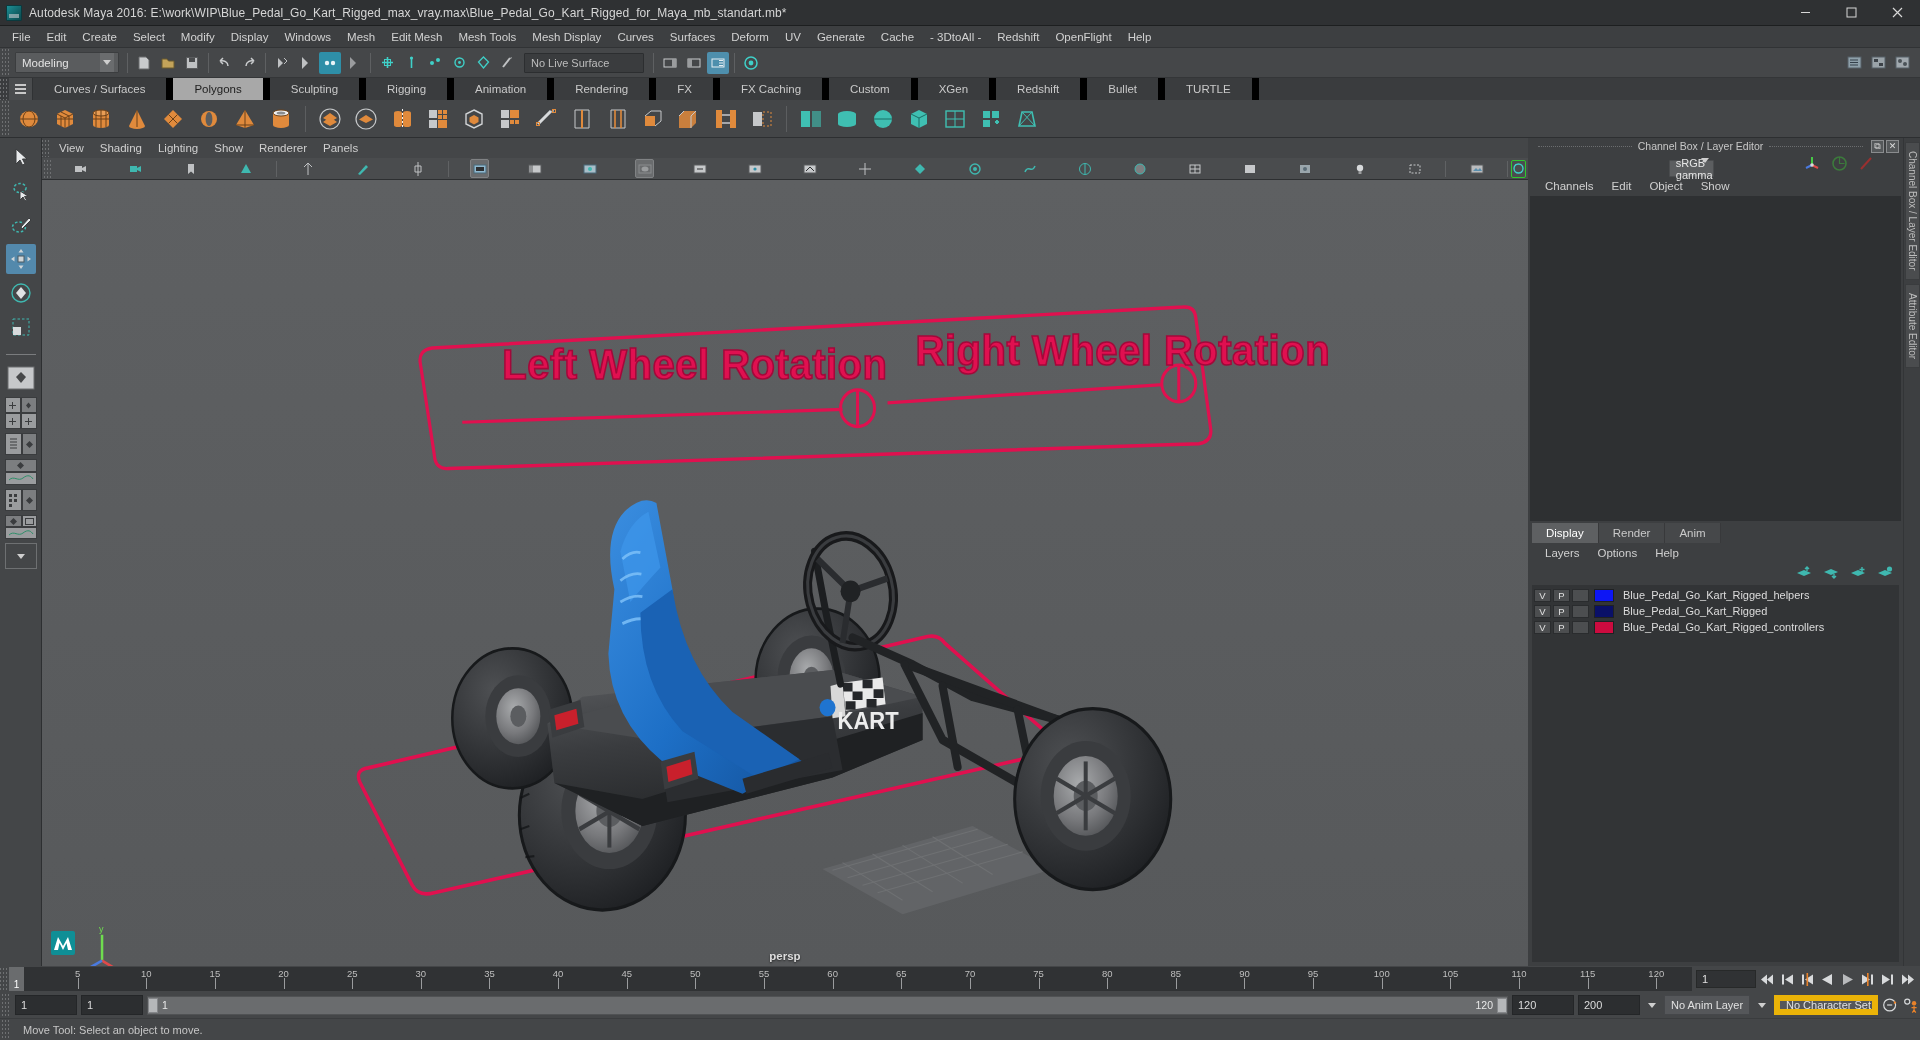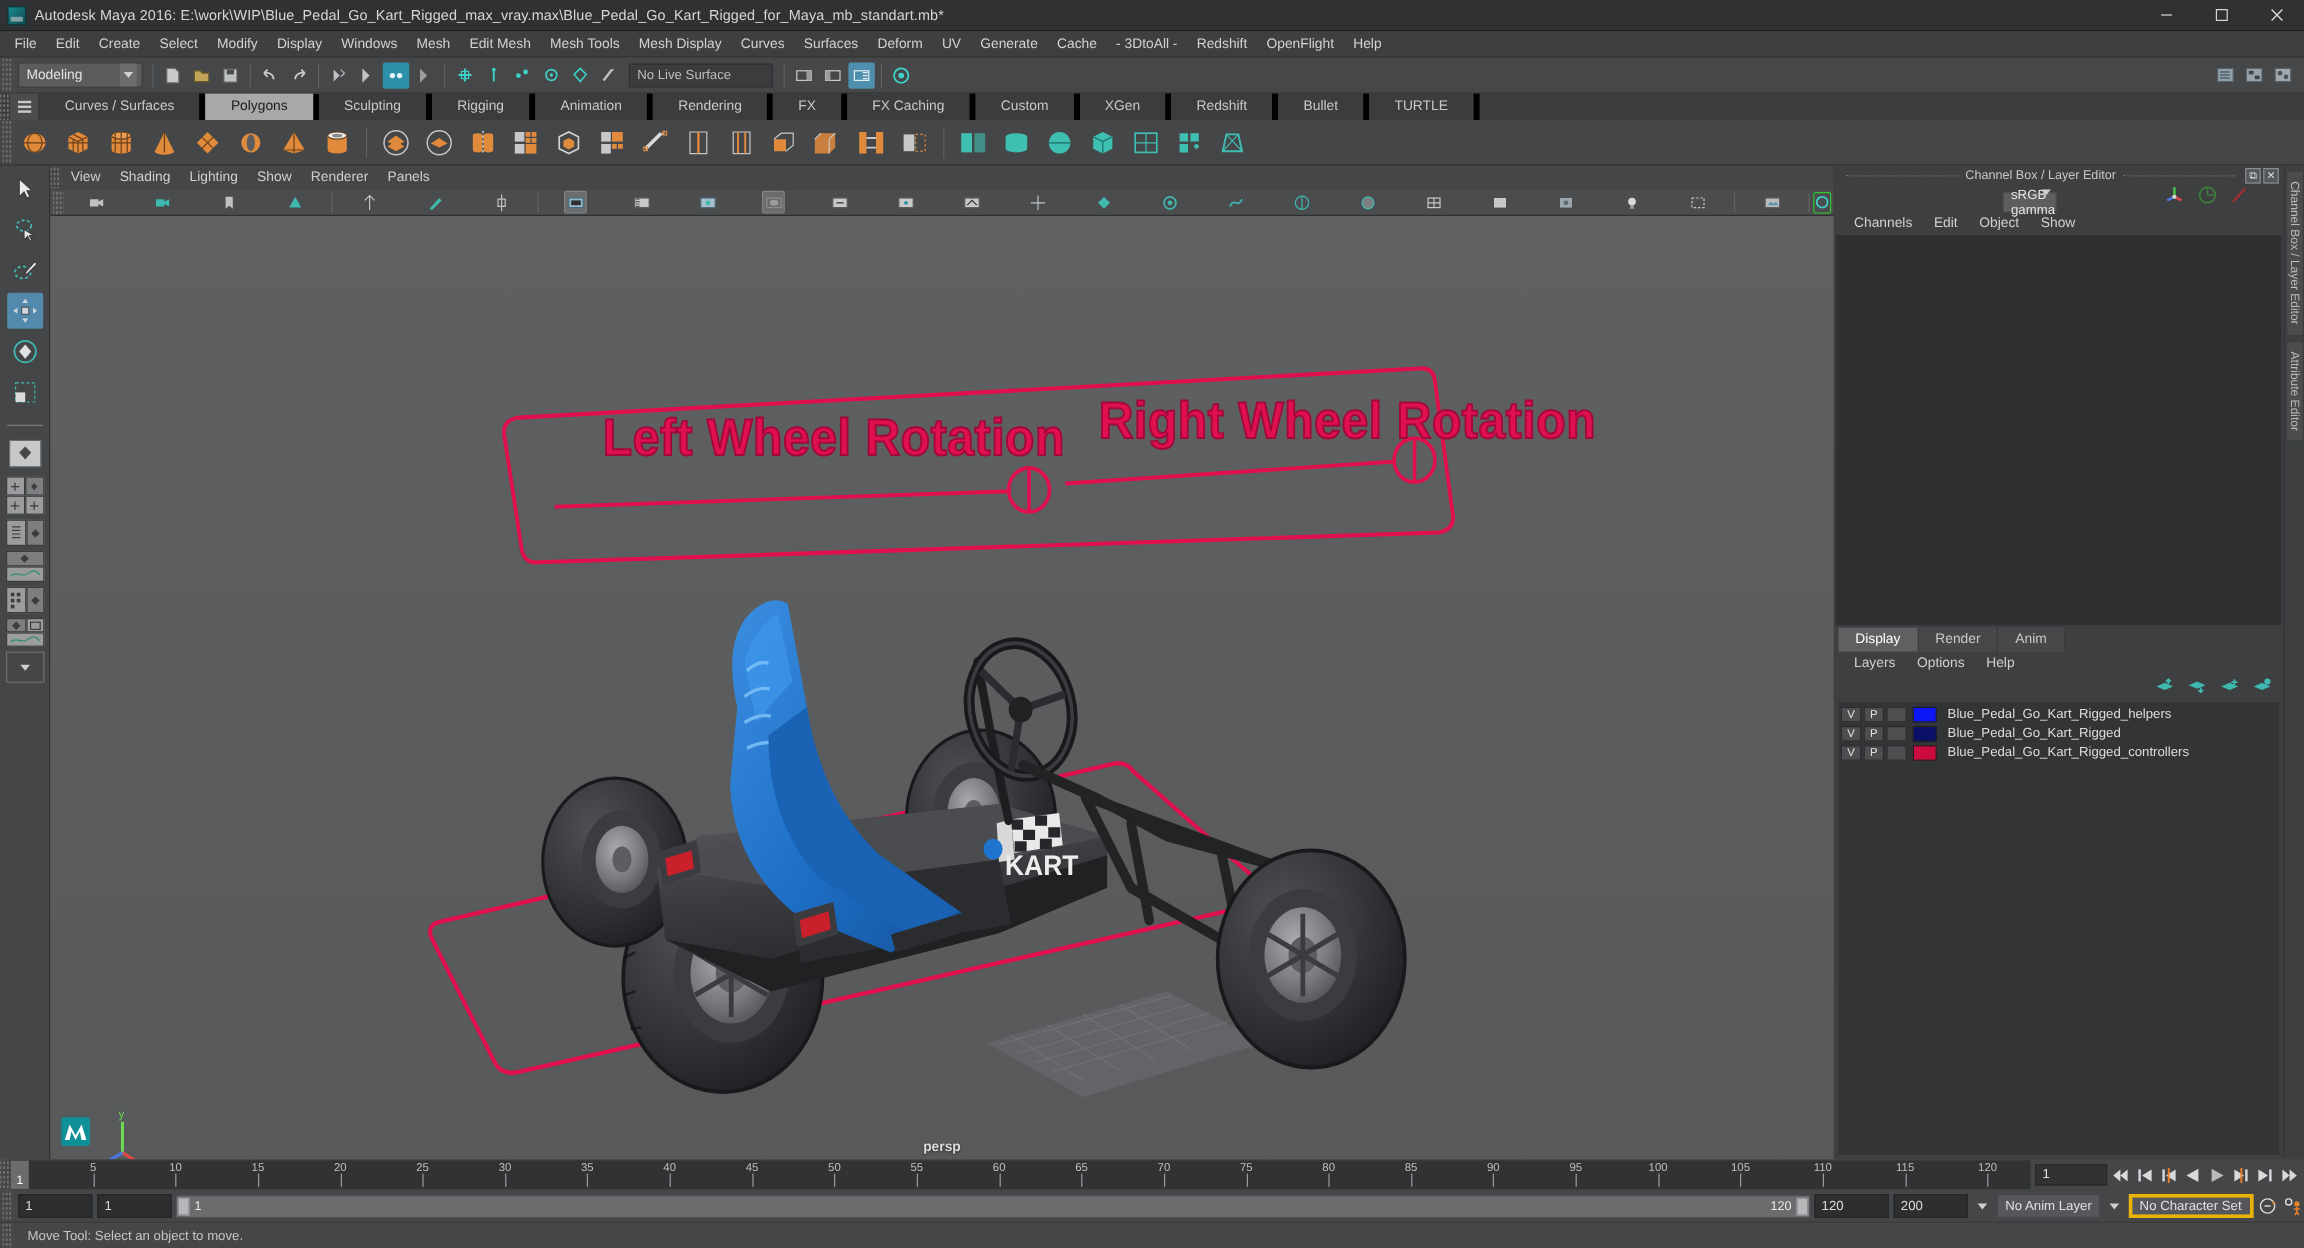--- a/index.html
+++ b/index.html
@@ -87,21 +87,21 @@
     background-image: radial-gradient(#6e7072 1px, transparent 1px);
     background-size: 3px 4px; background-position: 2px 4px;
   }
   .shelf-burger {
     width: 24px; flex: 0 0 24px; background: #4a4c4e; display: flex;
     align-items: center; justify-content: center; border-right: 1px solid #303234;
   }
   .shelf-burger span { display: block; width: 11px; height: 2px; background: #c9c9c9; box-shadow: 0 4px 0 #c9c9c9, 0 -4px 0 #c9c9c9; }
   .stab {
     padding: 0 21px; display: flex; align-items: center; color: #c9c9c9; font-size: 11.5px;
-    background: #3a3c3e; border-right: 5px solid #000000; white-space: nowrap;
+    background: #3a3c3e; border-right: 7px solid #000000; white-space: nowrap;
   }
   .stab.active { background: #a8a8a8; color: #1d1d1d; }
 
   
   .shelf-row {
     height: 38px; background: #444648; display: flex; align-items: center;
     flex: 0 0 38px; border-bottom: 1px solid #2d2f31; padding-left: 2px;
   }
   .shelf-grip2 {
     width: 9px; height: 100%; flex: 0 0 9px;
@@ -223,21 +223,21 @@
   .rg-field { width: 62px; height: 20px; background: #2c2e30; border: 1px solid #242628; color: #dcdcdc; font-size: 11px; display: flex; align-items: center; padding-left: 5px; }
   .rg-track {
     flex: 1 1 auto; height: 19px; background: #6a6c6e; border: 1px solid #505254; position: relative;
     display: flex; align-items: center; min-width: 0;
   }
   .rg-handle { width: 10px; height: 15px; background: #b5b7b9; border: 1px solid #85878a; }
   .rg-lbl { color: #e8e8e8; font-size: 10.5px; padding: 0 4px; }
   .rg-spacer { flex: 1 1 auto; }
   .dropdown-arrow { width: 16px; height: 20px; display: flex; align-items: center; justify-content: center; }
   .anim-field { width: 86px; height: 20px; background: #55575a; border: 1px solid #45474a; color: #e0e0e0; font-size: 11px; display: flex; align-items: center; padding-left: 6px; }
-  .charset-field { width: 104px; height: 20px; background: #55575a; border: 3px solid #eab308; color: #e0e0e0; font-size: 11px; display: flex; align-items: center; padding-left: 6px; }
+  .charset-field { width: 104px; height: 20px; background: #55575a; border: 6px solid #eab308; color: #e0e0e0; font-size: 11px; display: flex; align-items: center; padding-left: 6px; }
 
   
   .cmdline { height: 26px; background: #444648; display: flex; align-items: center; flex: 0 0 26px; padding-left: 2px; }
   .cmd-grip { width: 9px; height: 100%; flex: 0 0 9px; background-image: radial-gradient(#6e7072 1px, transparent 1px); background-size: 3px 4px; background-position: 2px 5px; }
   .mel-lbl { width: 58px; color: #d8d8d8; font-size: 11px; padding-left: 8px; }
   .cmd-input { flex: 1 1 auto; height: 19px; background: #2c2e30; border: 1px solid #242628; margin-right: 4px; min-width: 0; }
   .cmd-out { width: 620px; height: 19px; background: #2c2e30; border: 1px solid #242628; flex: 0 0 620px; }
   .cmd-tail { width: 24px; flex: 0 0 24px; display: flex; align-items: center; justify-content: center; }
 
   

